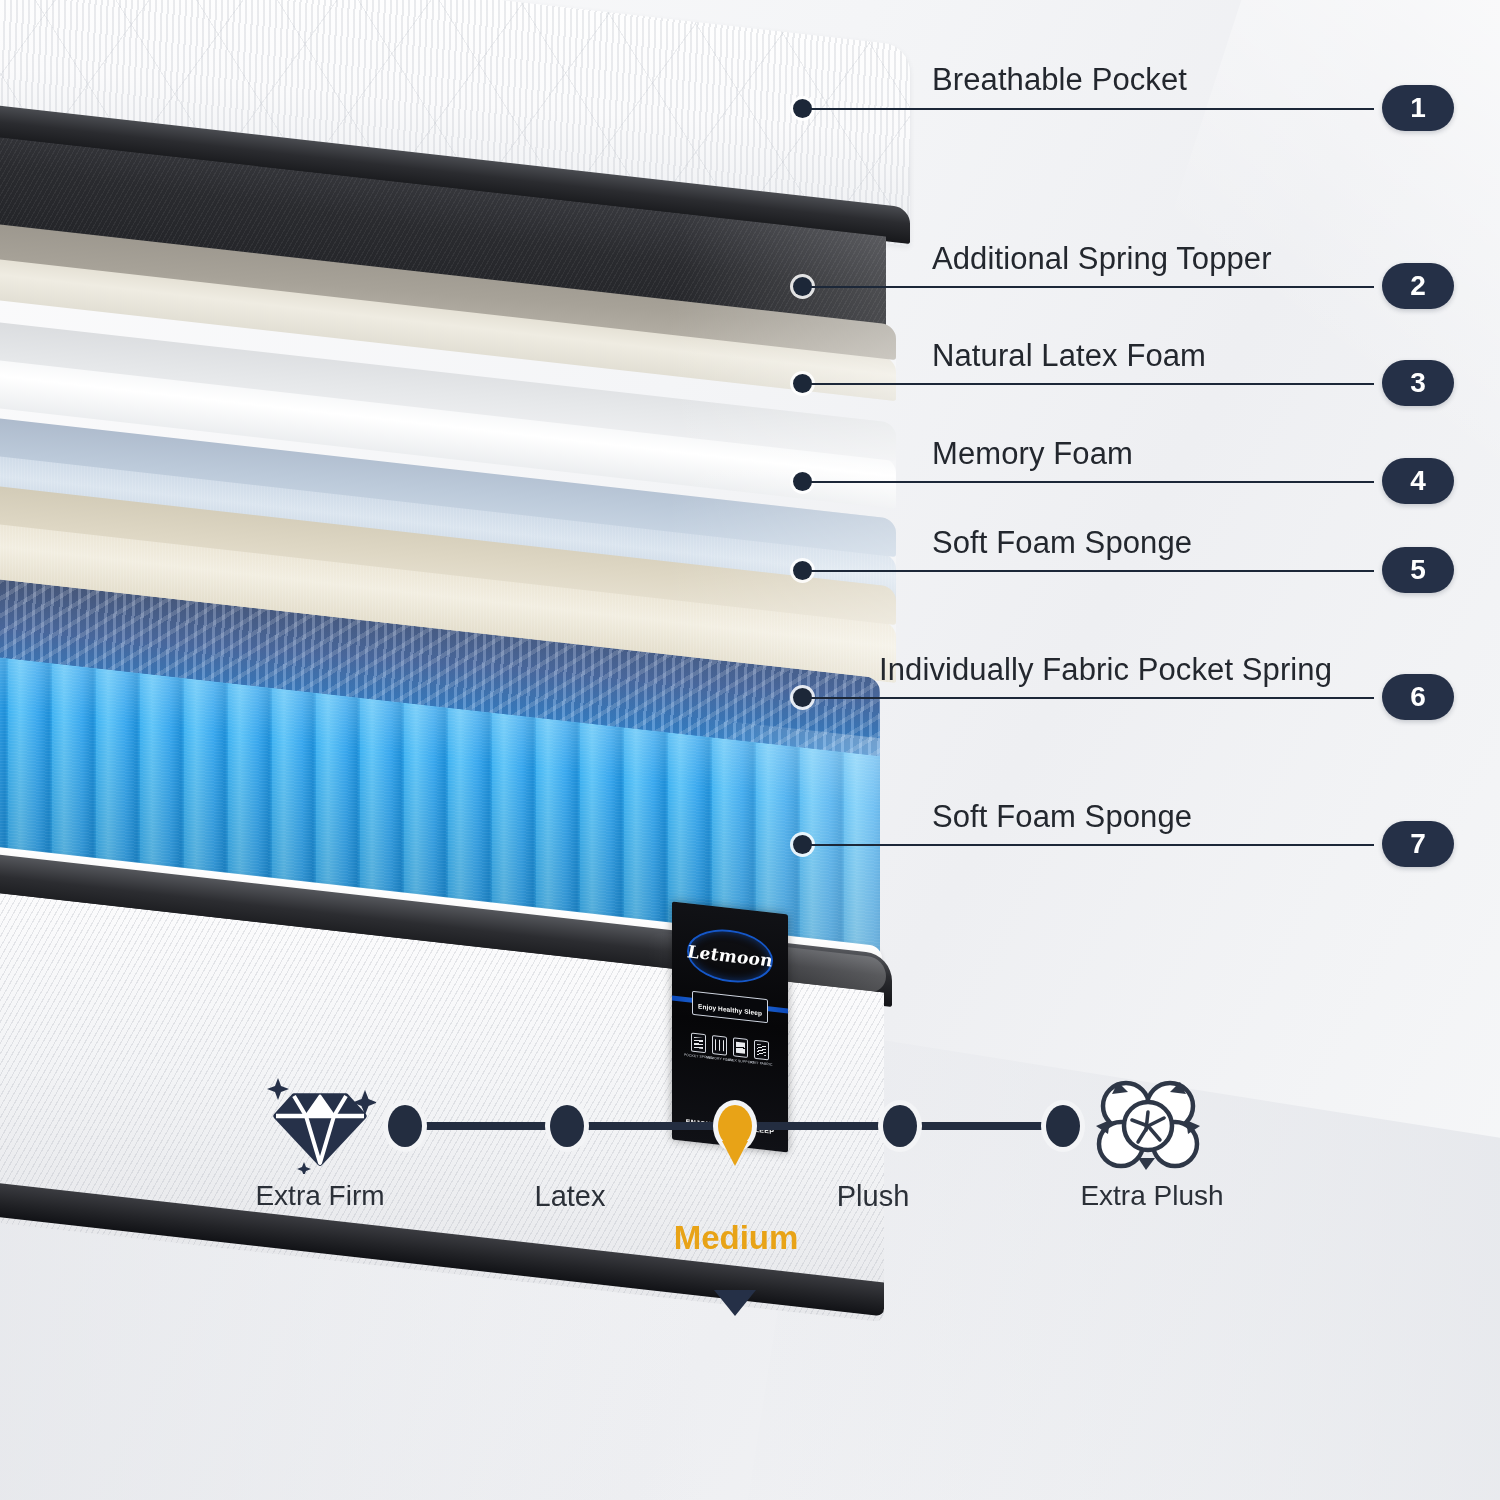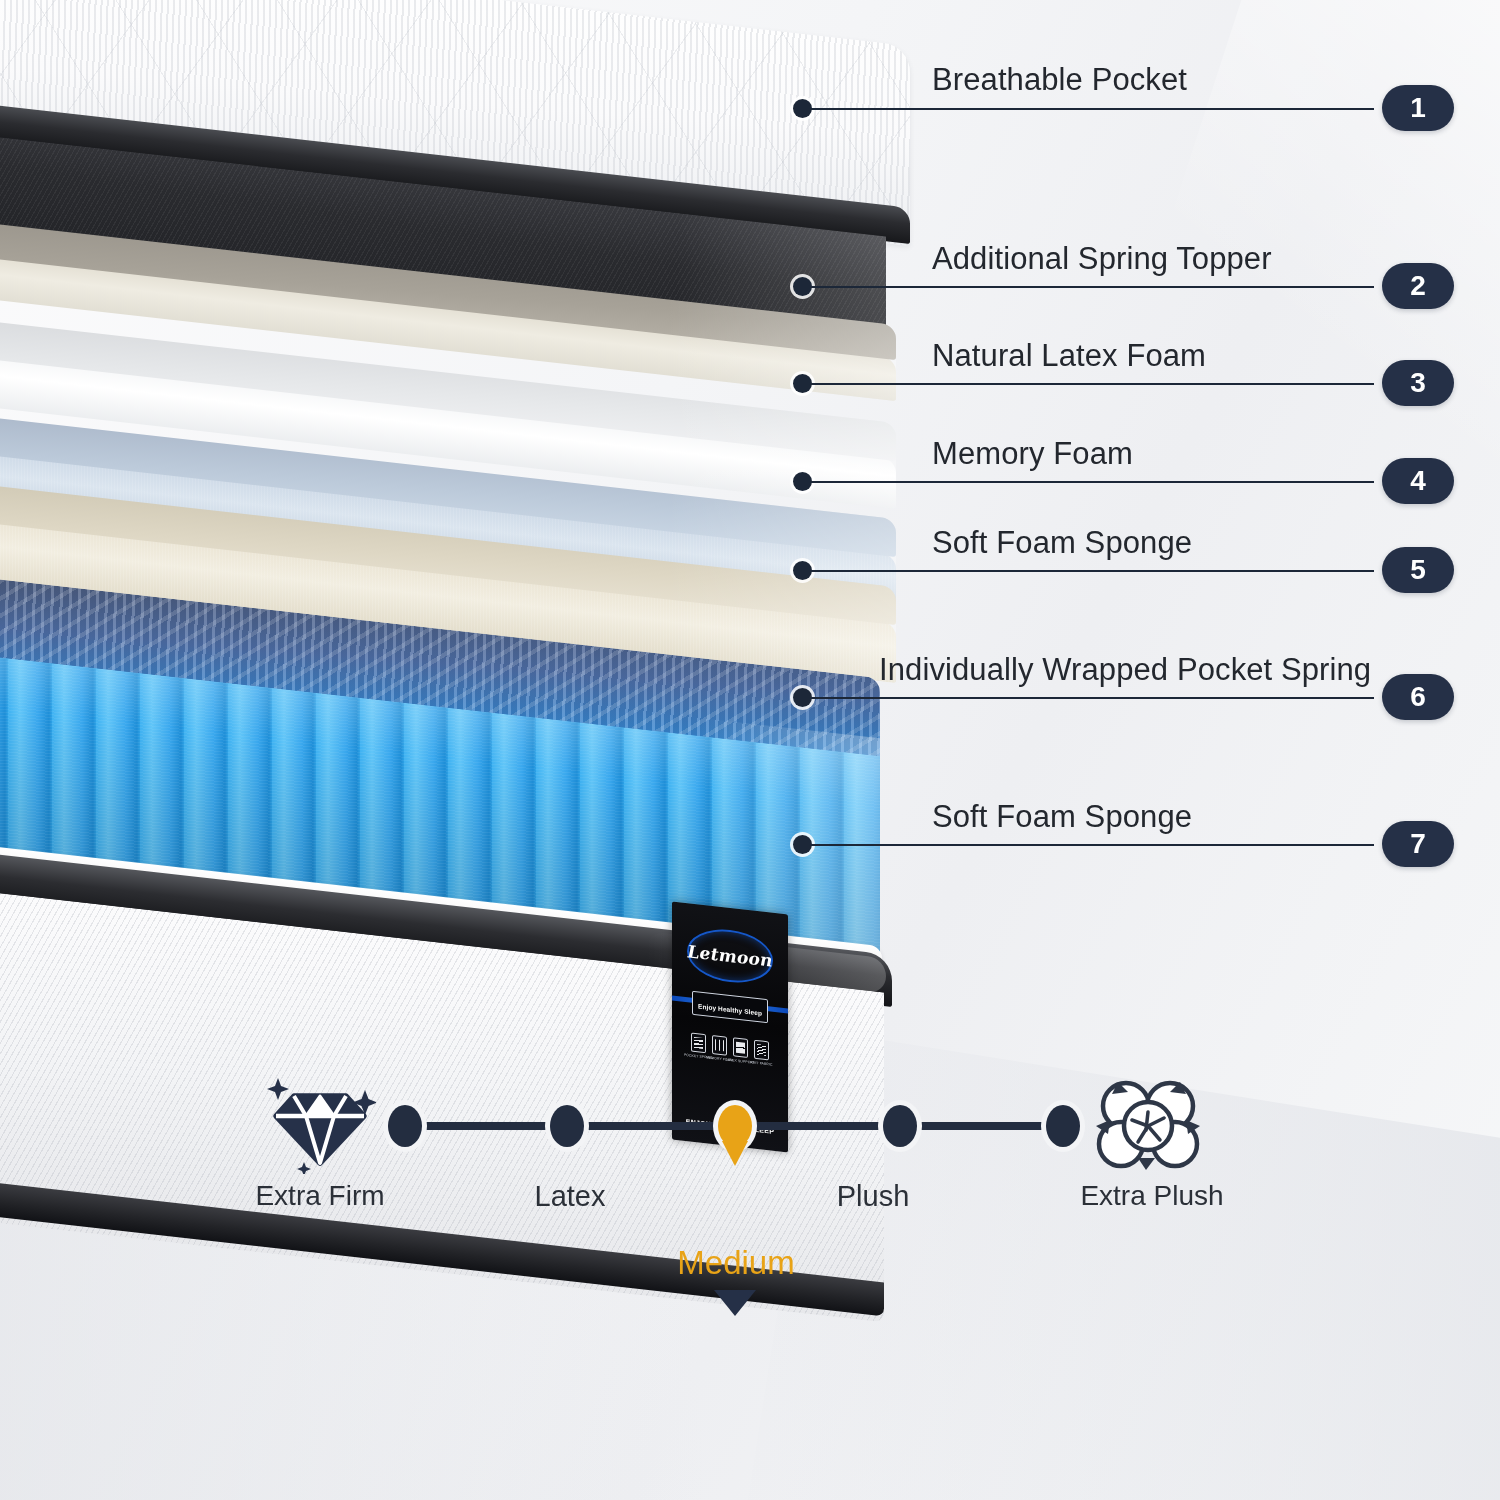--- a/index.html
+++ b/index.html
@@ -321,21 +321,21 @@
     width:0; height:0;
     border-left:13px solid transparent;
     border-right:13px solid transparent;
     border-top:25px solid #e8a317;
   }
   .scale-label {
     position:absolute; top:1180px;
     font-size:29px; color:#2b3038; white-space:nowrap;
     transform:translateX(-50%);
   }
-  .scale-label.accent { color:#e8a317; font-weight:400; font-size:33px; top:1244px; }
+  .scale-label.accent { color:#e8a317; font-weight:700; font-size:33px; top:1219px; }
   .scale-label.end { font-size:28px; }
 
   .end-icon { position:absolute; top:1068px; transform:translateX(-50%); }
 
   
   #firmness .track,
   #firmness .node,
   #firmness .scale-label,
   #firmness .end-icon { margin-top:-1230px; }
 </style>
@@ -461,21 +461,21 @@
   <div class="callout">
     <div class="co-dot" style="left:793px; top:561px;"></div>
     <div class="co-line" style="left:802px; top:570px; width:572px;"></div>
     <div class="co-text" style="left:932px; top:525px;">Soft Foam Sponge</div>
     <div class="co-badge" style="left:1382px; top:547px;">5</div>
   </div>
 
   <div class="callout">
     <div class="co-dot" style="left:793px; top:688px;"></div>
     <div class="co-line" style="left:802px; top:697px; width:572px;"></div>
-    <div class="co-text" style="left:879px; top:652px;">Individually Wrapped Pocket Spring</div>
+    <div class="co-text" style="left:879px; top:652px;">Individually Fabric Pocket Spring</div>
     <div class="co-badge" style="left:1382px; top:674px;">6</div>
   </div>
 
   <div class="callout">
     <div class="co-dot" style="left:793px; top:835px;"></div>
     <div class="co-line" style="left:802px; top:844px; width:572px;"></div>
     <div class="co-text" style="left:932px; top:799px;">Soft Foam Sponge</div>
     <div class="co-badge" style="left:1382px; top:821px;">7</div>
   </div>
 

